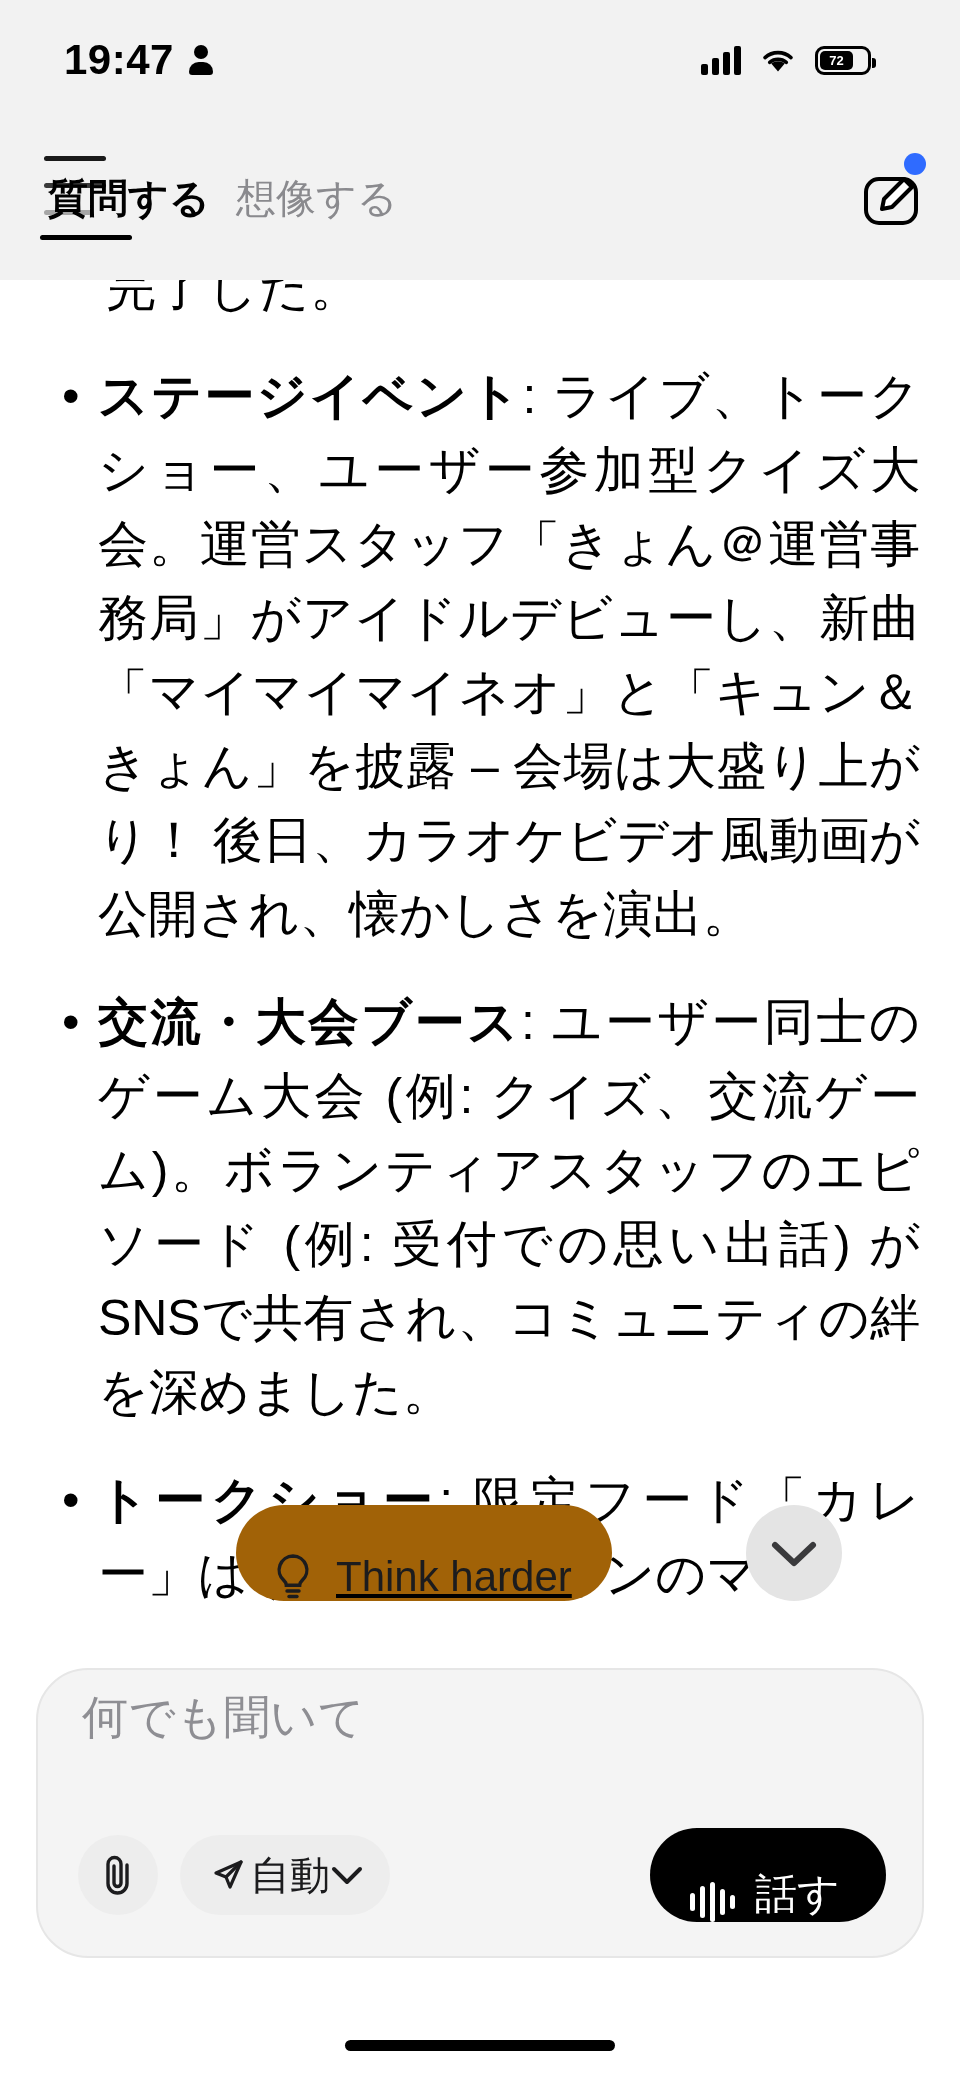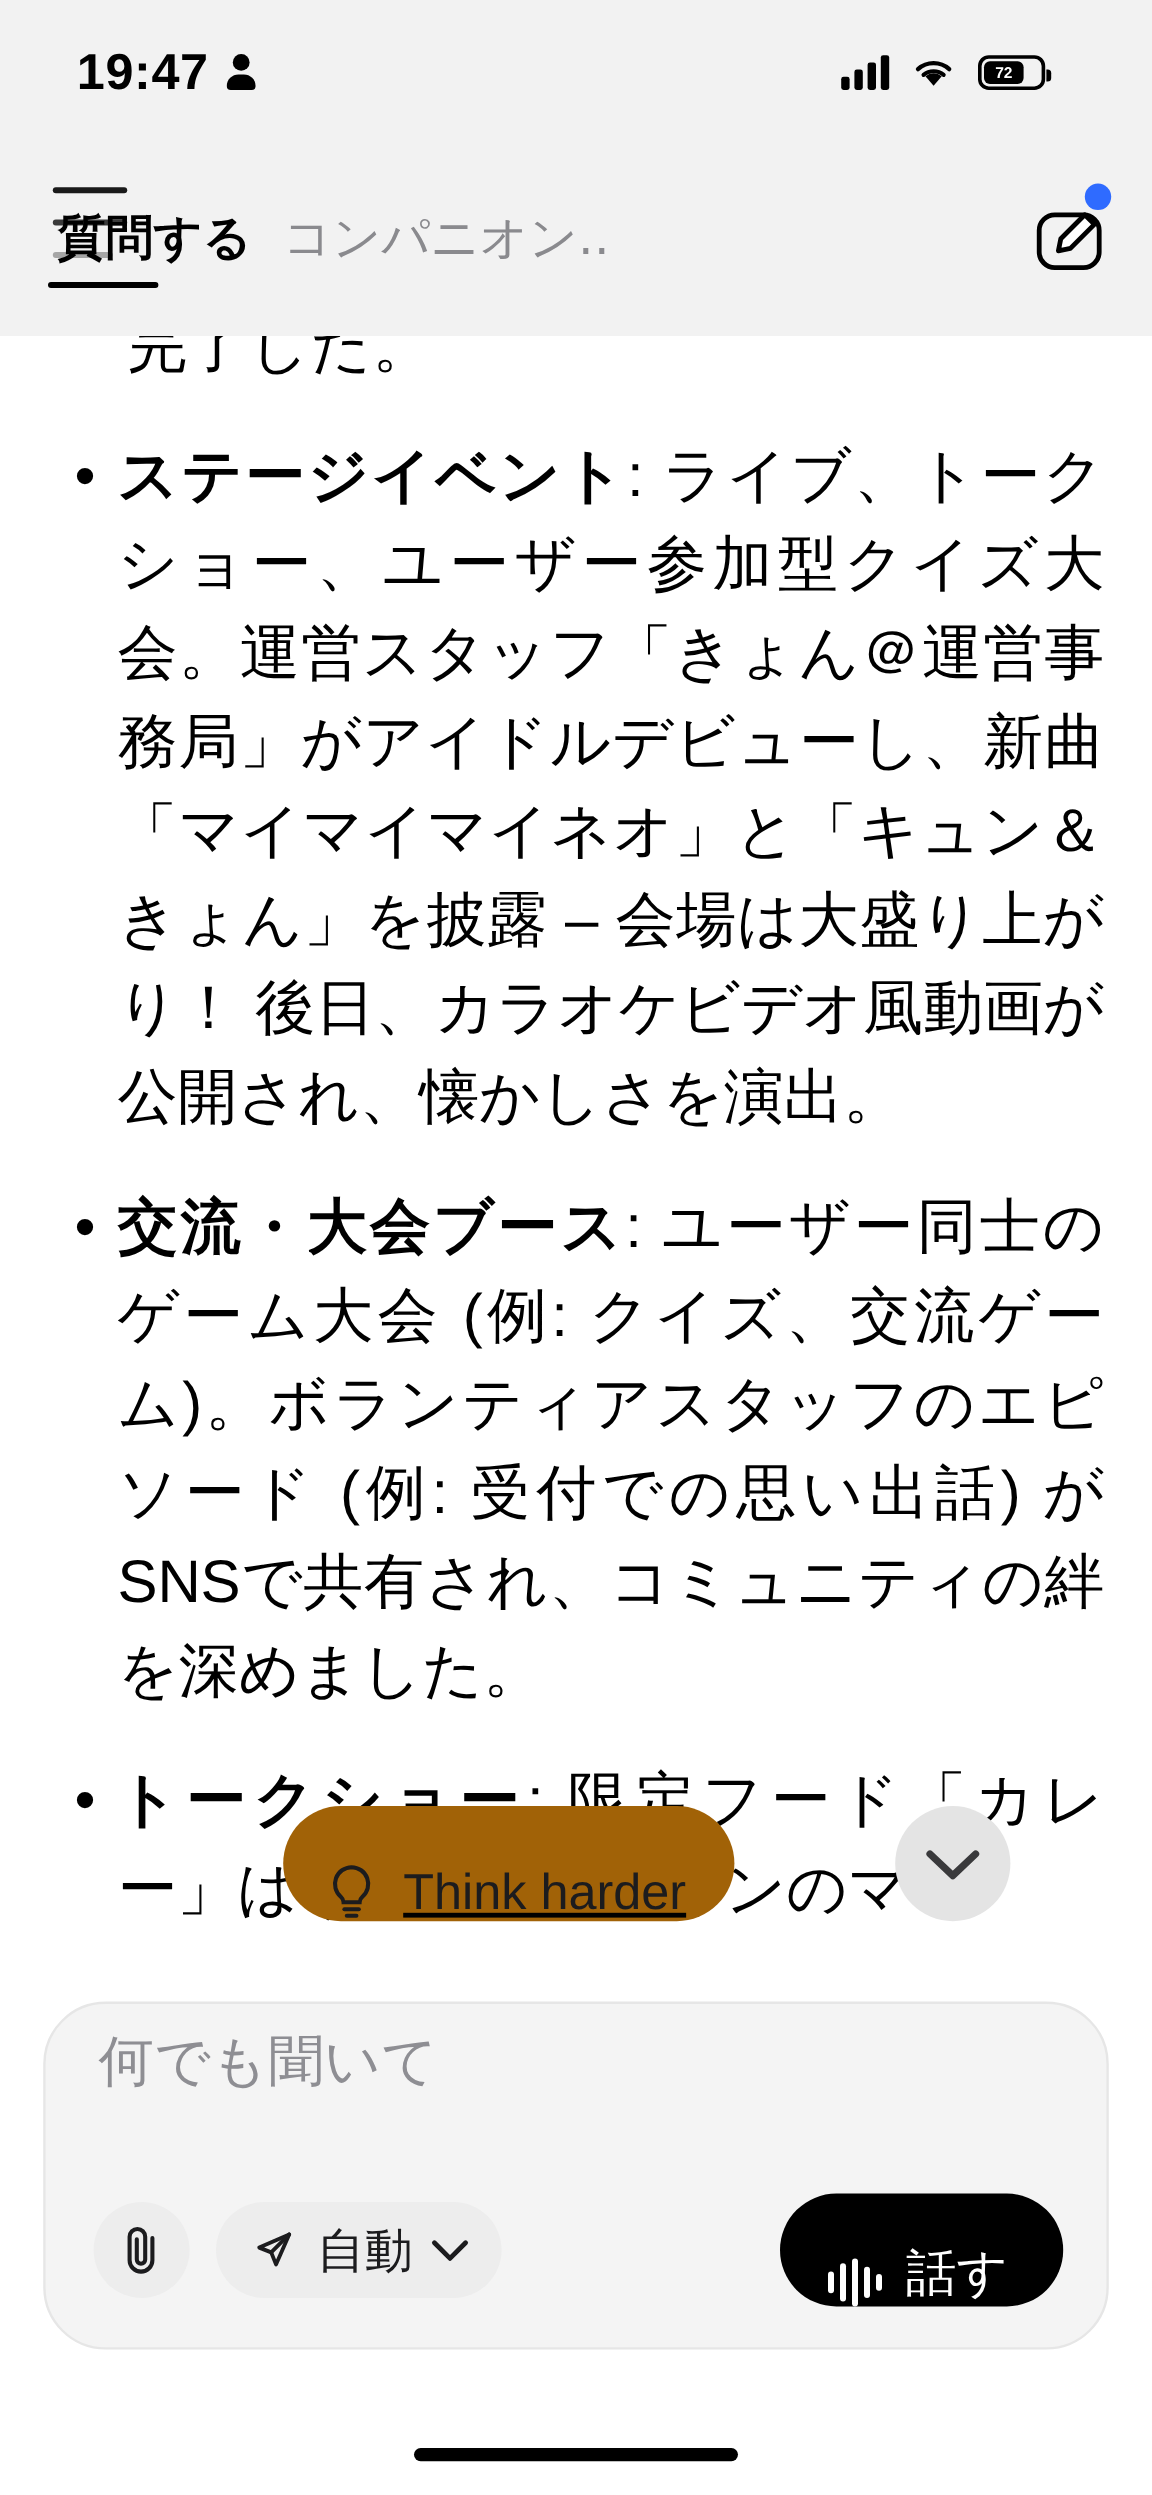--- a/index.html
+++ b/index.html
@@ -298,21 +298,20 @@
     display: flex;
     align-items: center;
     justify-content: center;
   }
   .mode-chip {
     height: 80px;
     border-radius: 40px;
     background: #ededed;
     display: flex;
     align-items: center;
-    gap: 14px;
     padding: 0 26px 0 26px;
   }
   .mode-label {
     font-size: 40px;
     color: #1c1c1e;
   }
   .composer-spacer { flex: 1; }
   .talk-btn {
     height: 94px;
     border-radius: 47px;
@@ -385,21 +384,21 @@
   </div>
 </div>
 
 <div class="tab-bar">
   <div class="menu-lines">
     <i></i>
       <i></i>
       <i></i>
   </div>
   <div class="tab active">質問する</div>
-  <div class="tab">コンパニオン‥</div>
+  <div class="tab">想像する</div>
   <div class="tab-spacer"></div>
   <div class="compose-btn">
     <span class="compose-dot"></span>
     <svg width="62" height="62" viewBox="0 0 62 62">
       <rect x="6" y="10" width="50" height="44" rx="13" fill="none" stroke="#000" stroke-width="4"></rect>
       <path d="M44 10 L52 18 L32 38 L22 40 L24 30 Z" fill="#fff" stroke="#000" stroke-width="4" stroke-linejoin="round"></path>
     </svg>
   </div>
 </div>
 

